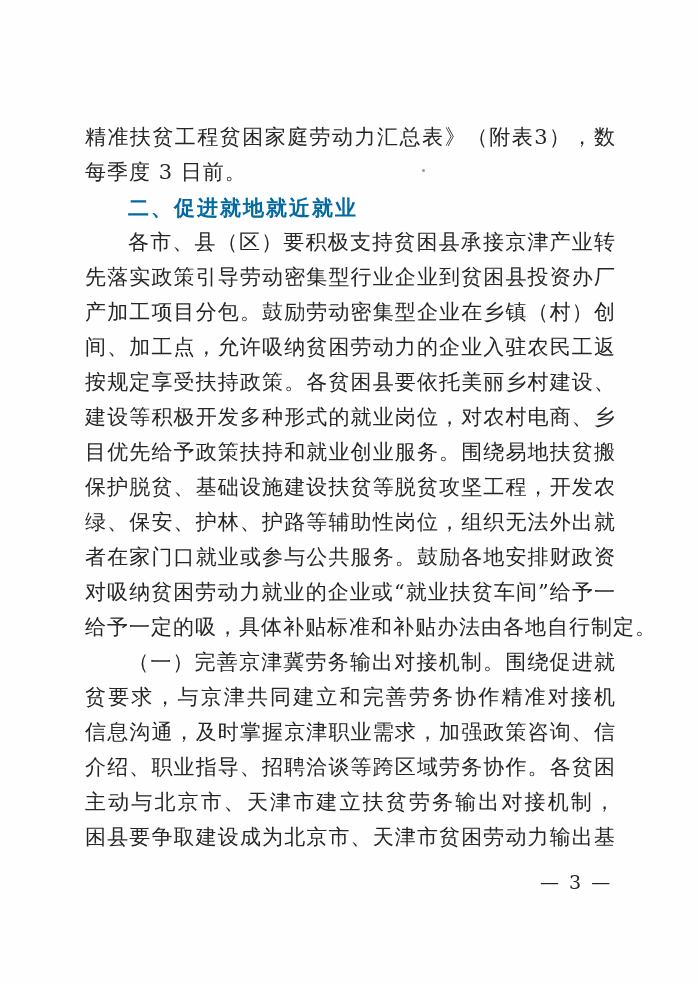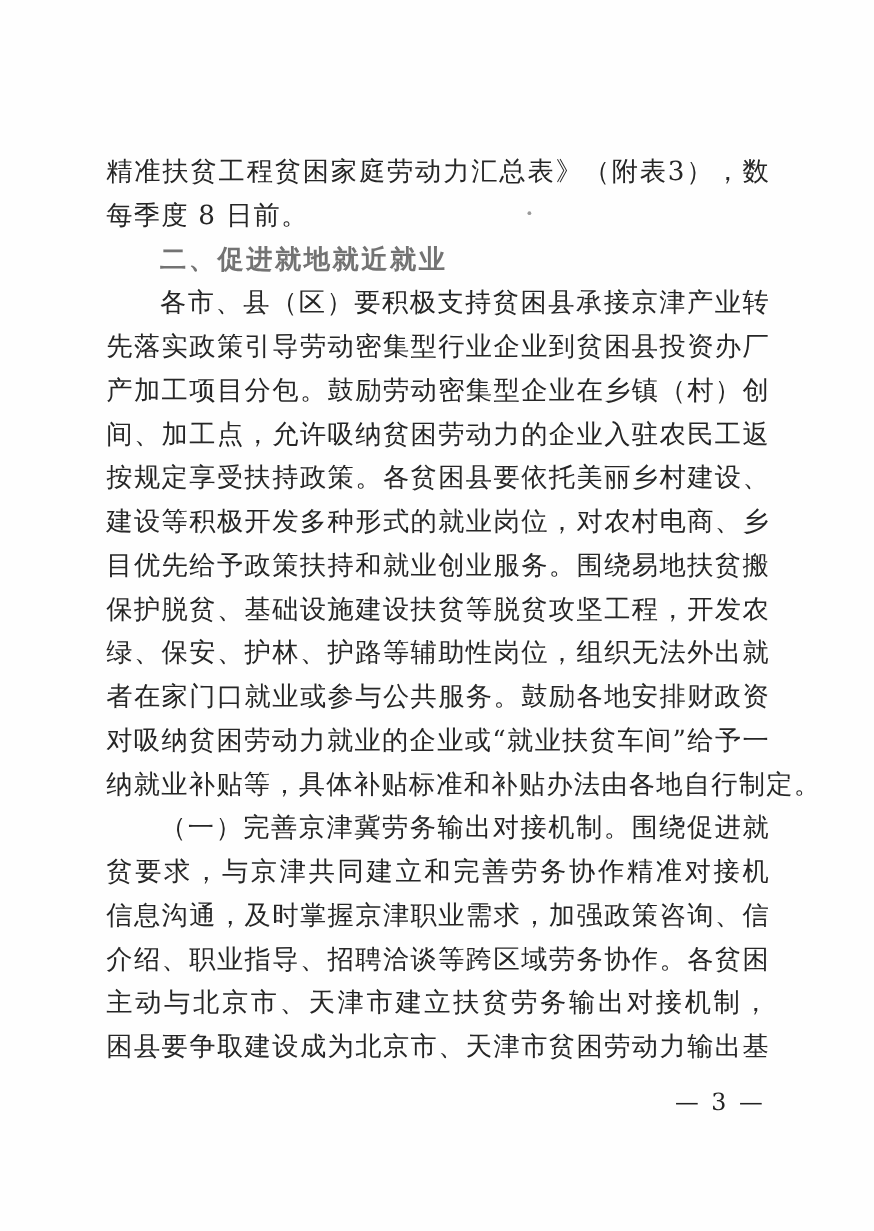--- a/index.html
+++ b/index.html
@@ -40,21 +40,21 @@
     padding-left: 43px;
   }
   .line.just.indent {
     padding-left: 43px;
     width: 488px;
   }
   .heading {
     font-family: Liberation Sans, sans-serif;
     font-weight: 700;
     letter-spacing: 2px;
-    color: #737373;
+    color: #0369a1;
   }
   .page-number {
     position: absolute;
     left: 540px;
     top: 871px;
     width: 60px;
     font-size: 19px;
     letter-spacing: 2px;
     text-align: center;
     white-space: nowrap;
@@ -70,34 +70,34 @@
     background: #9a9a9a;
   }
 </style>
 </head>
 <body>
 
 <div class="page">
 
   <div class="content">
     <div class="line just">精准扶贫工程贫困家庭劳动力汇总表》（附表3），数据上报时间为</div>
-    <div class="line">每季度 8 日前。</div>
+    <div class="line">每季度 3 日前。</div>
     <div class="line heading indent">二、促进就地就近就业</div>
     <div class="line just indent">各市、县（区）要积极支持贫困县承接京津产业转移，通过优</div>
     <div class="line just">先落实政策引导劳动密集型行业企业到贫困县投资办厂或实施生</div>
     <div class="line just">产加工项目分包。鼓励劳动密集型企业在乡镇（村）创建扶贫车</div>
     <div class="line just">间、加工点，允许吸纳贫困劳动力的企业入驻农民工返乡创业园并</div>
     <div class="line just">按规定享受扶持政策。各贫困县要依托美丽乡村建设、特色小镇</div>
     <div class="line just">建设等积极开发多种形式的就业岗位，对农村电商、乡村旅游等项</div>
     <div class="line just">目优先给予政策扶持和就业创业服务。围绕易地扶贫搬迁、生态</div>
     <div class="line just">保护脱贫、基础设施建设扶贫等脱贫攻坚工程，开发农村保洁、保</div>
     <div class="line just">绿、保安、护林、护路等辅助性岗位，组织无法外出就业的贫困劳动</div>
     <div class="line just">者在家门口就业或参与公共服务。鼓励各地安排财政资金按规定</div>
     <div class="line just">对吸纳贫困劳动力就业的企业或“就业扶贫车间”给予一定的吸</div>
-    <div class="line">纳就业补贴等，具体补贴标准和补贴办法由各地自行制定。</div>
+    <div class="line">给予一定的吸，具体补贴标准和补贴办法由各地自行制定。</div>
     <div class="line just indent">（一）完善京津冀劳务输出对接机制。围绕促进就业、精准扶</div>
     <div class="line just">贫要求，与京津共同建立和完善劳务协作精准对接机制，加强就业</div>
     <div class="line just">信息沟通，及时掌握京津职业需求，加强政策咨询、信息发布、职业</div>
     <div class="line just">介绍、职业指导、招聘洽谈等跨区域劳务协作。各贫困县（区）要</div>
     <div class="line just">主动与北京市、天津市建立扶贫劳务输出对接机制，10个深度贫</div>
     <div class="line just">困县要争取建设成为北京市、天津市贫困劳动力输出基地。引导</div>
   </div>
 
   <div class="page-number">— 3 —</div>
 

